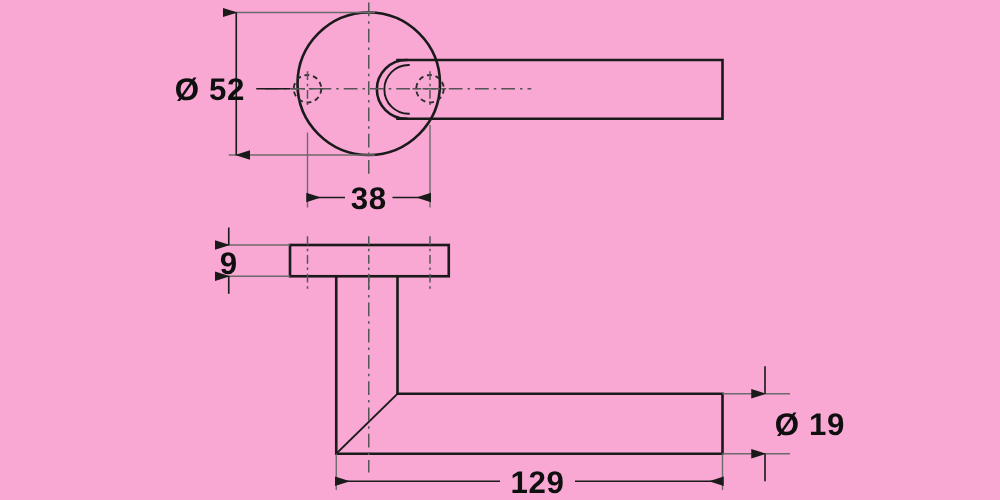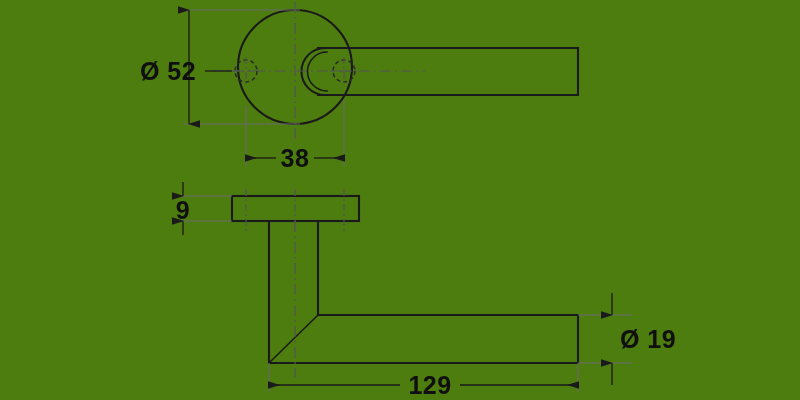--- a/index.html
+++ b/index.html
@@ -11,21 +11,21 @@
   body {
     width: 800px;
     height: 400px;
     overflow: hidden;
     font-family: "Liberation Sans", sans-serif;
   }
   #drawing-root {
     position: relative;
     width: 800px;
     height: 400px;
-    background: #4d7c0f;
+    background: #f9a8d4;
   }
   svg#tech-drawing {
     display: block;
     width: 800px;
     height: 400px;
   }
   .outline {
     fill: none;
     stroke: #1a1a1a;
     stroke-width: 2.1;

